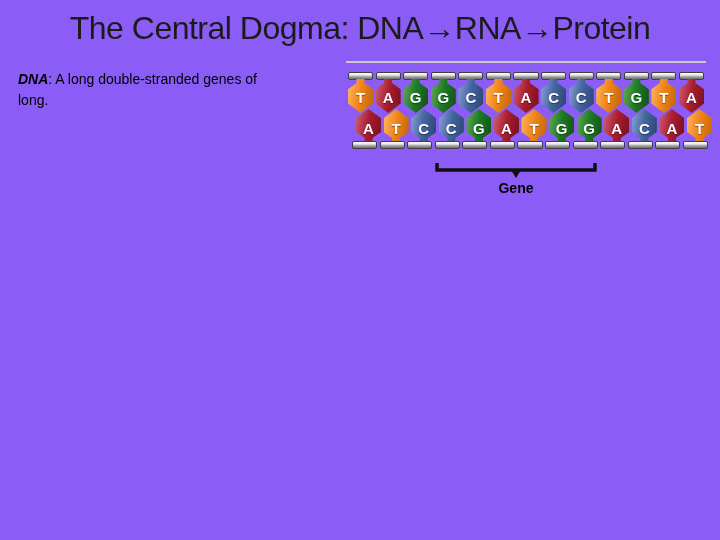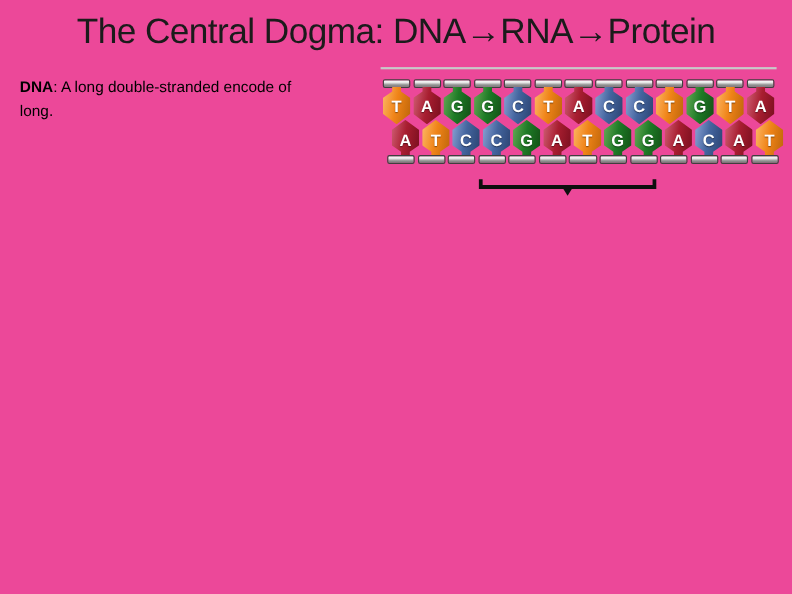--- a/index.html
+++ b/index.html
@@ -5,21 +5,21 @@
   html, body { margin: 0; padding: 0; }
   body {
     width: 720px; height: 540px;
     background: #ffffff;
     font-family: "Liberation Sans", sans-serif;
     overflow: hidden;
   }
   .slide {
     position: relative;
     width: 720px; height: 540px;
-    background: #ec4899;
+    background: #8b5cf6;
     overflow: hidden;
   }
 
   
   .title {
     position: absolute;
     top: 8px; left: 0;
     width: 720px;
     margin: 0;
     text-align: center;
@@ -32,21 +32,21 @@
 
   
   .body-text {
     position: absolute;
     left: 18px; top: 69px;
     width: 310px;
     font-size: 14px;
     line-height: 21px;
     color: #000000;
   }
-  .body-text .term { font-weight: bold; }
+  .body-text .term { font-weight: bold; font-style: italic; }
 
   
   .dna {
     position: absolute;
     left: 348px; top: 72px;
     width: 356px; height: 77px;
   }
   .dna-top-edge {
     position: absolute;
     left: -2px; top: -11px;
@@ -115,21 +115,21 @@
   }
 </style>
 </head>
 <body>
 
 <div class="slide">
 
   <h1 class="title">The Central Dogma: DNA→RNA→Protein</h1>
 
   <div class="body-text">
-    <div><span class="term">DNA</span><span>: A long double-stranded encode of</span></div>
+    <div><span class="term">DNA</span><span>: A long double-stranded genes of</span></div>
     <div>long.</div>
   </div>
 
   <div class="dna">
     <div class="dna-top-edge"></div>
     <div class="rail top" id="rail-top">
         <div class="rail-seg"></div>
         <div class="rail-seg"></div>
         <div class="rail-seg"></div>
         <div class="rail-seg"></div>
@@ -266,14 +266,15 @@
         <div class="rail-seg"></div>
         <div class="rail-seg"></div>
       </div>
   </div>
 
   <svg class="bracket" viewBox="0 0 162 20">
     <path d="M2 1 L2 8 L160 8 L160 1" fill="none" stroke="#0f0f0f" stroke-width="3.5"></path>
     <path d="M76 8 L86 8 L81 16 Z" fill="#0f0f0f"></path>
   </svg>
 
+  <div class="gene-label">Gene</div>
 
 </div>
 
 </body></html>

